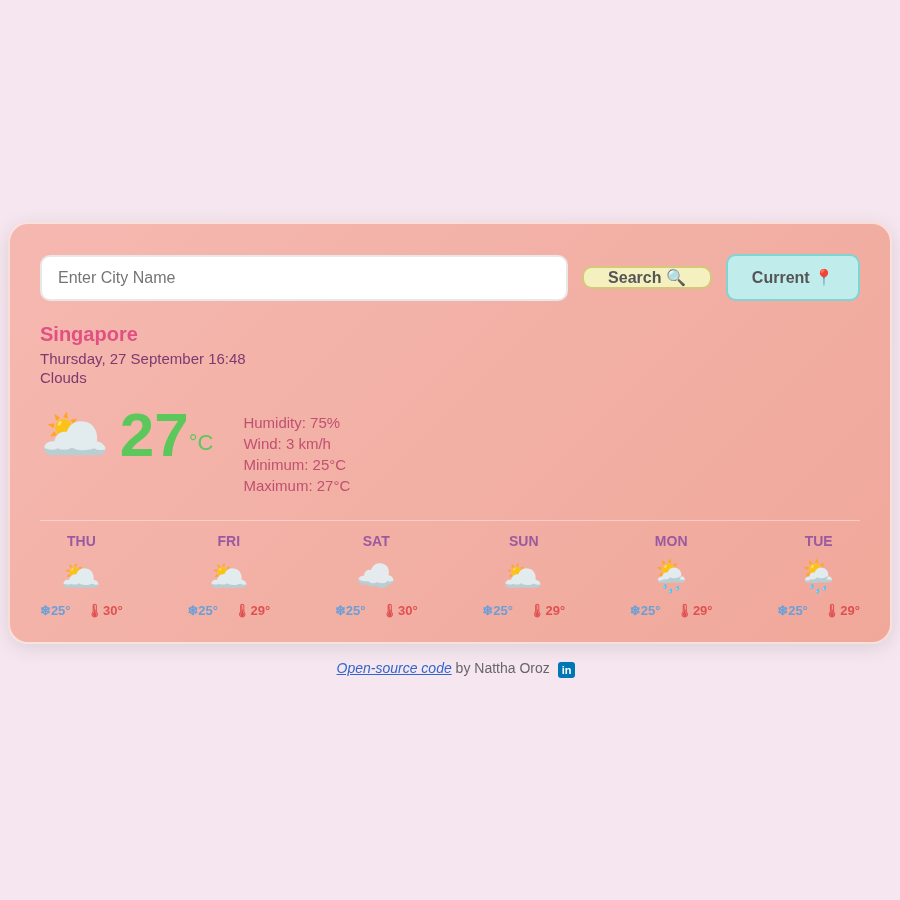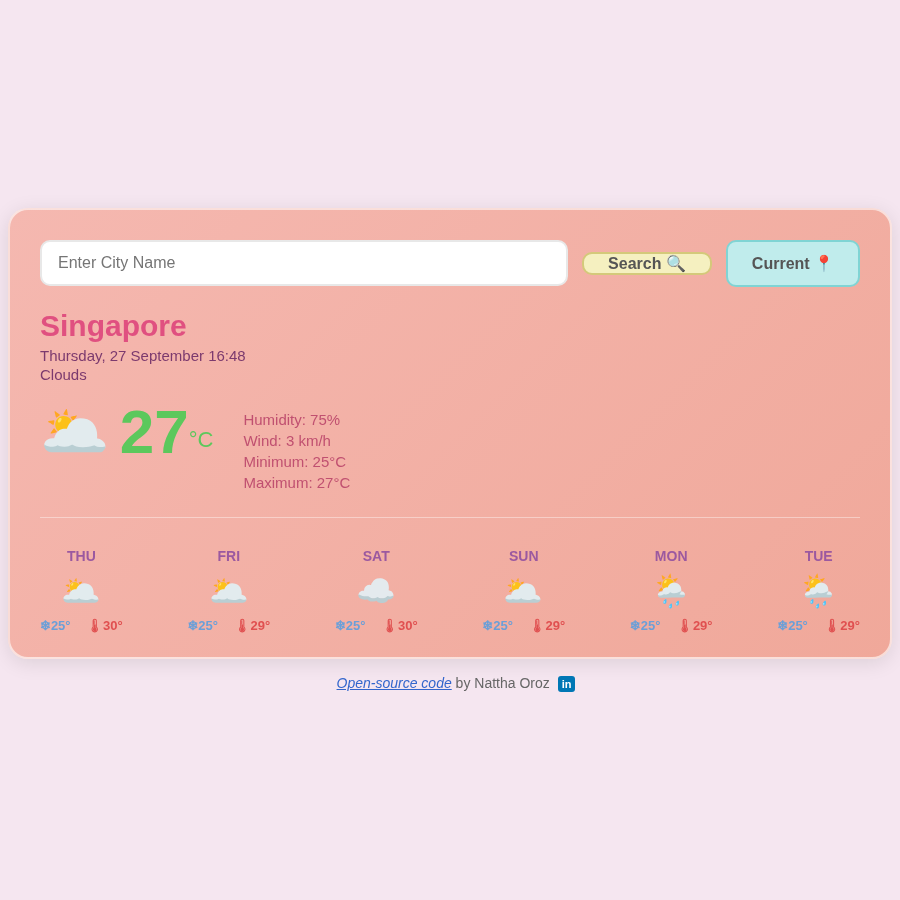--- a/index.html
+++ b/index.html
@@ -60,21 +60,21 @@
       border: 2px solid #80d4d4;
       background: #c0ecec;
       font-size: 16px;
       font-weight: 600;
       color: #555;
       cursor: pointer;
       white-space: nowrap;
     }
 
     .city-name {
-      font-size: 30px;
+      font-size: 20px;
       font-weight: 700;
       color: #e05080;
       margin-bottom: 4px;
     }
 
     .date-line {
       font-size: 15px;
       color: #7c3a6e;
       font-weight: 500;
       margin-bottom: 2px;
@@ -128,21 +128,21 @@
     .detail-item {
       font-size: 15px;
       color: #c05070;
       font-weight: 500;
     }
 
     .forecast-row {
       display: flex;
       justify-content: space-between;
       border-top: 1px solid rgba(255,255,255,0.4);
-      padding-top: 30px;
+      padding-top: 12px;
     }
 
     .forecast-day {
       display: flex;
       flex-direction: column;
       align-items: center;
       gap: 8px;
       min-width: 80px;
     }
 

